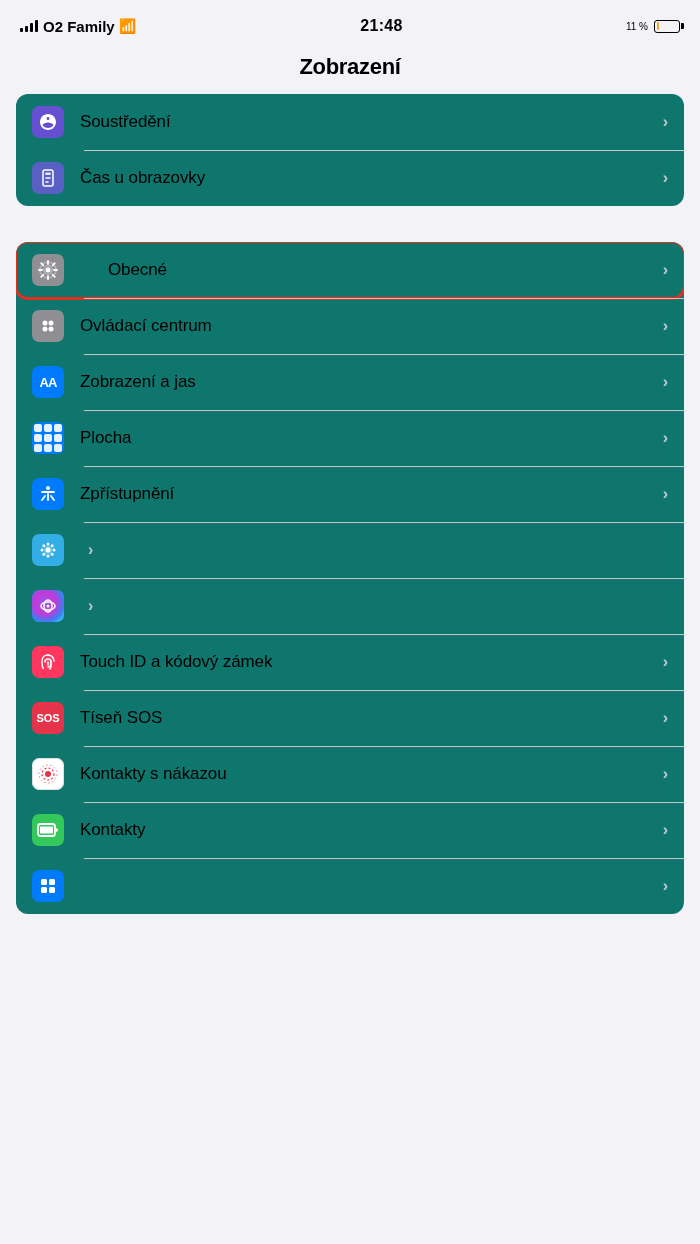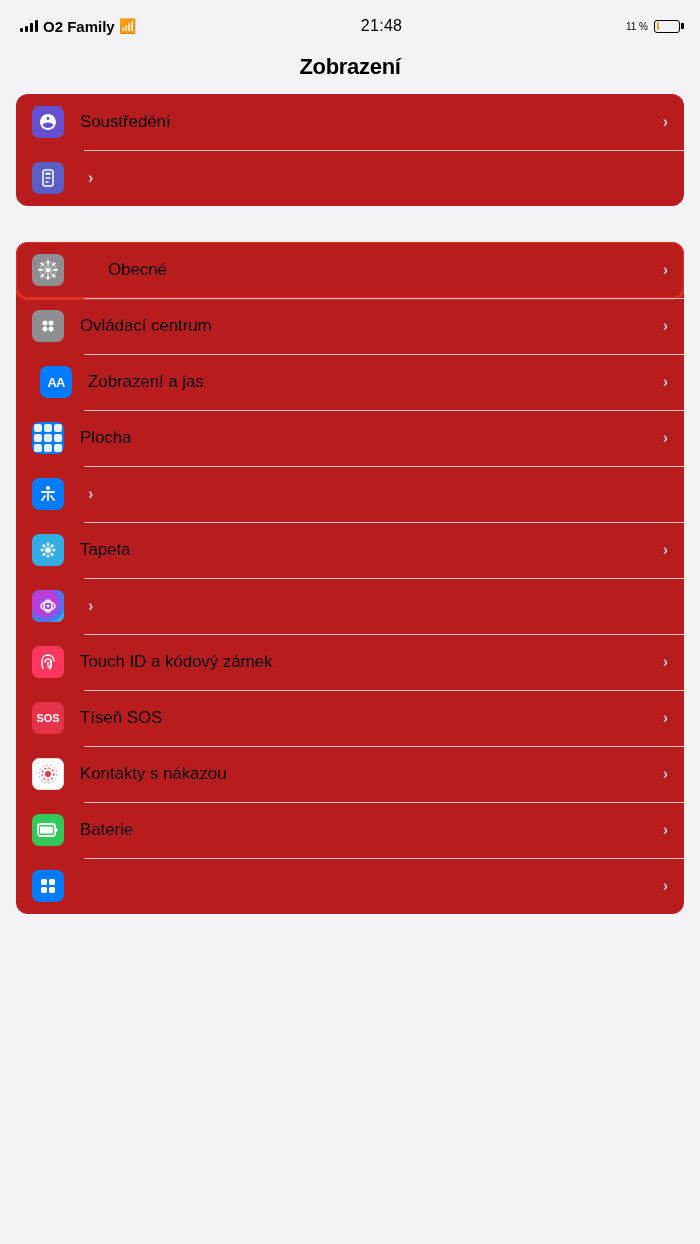--- a/index.html
+++ b/index.html
@@ -38,21 +38,21 @@
     .signal-bar {
       width: 3px;
       background: #000;
       border-radius: 1px;
     }
     .wifi-icon {
       font-size: 14px;
     }
     .status-center {
       font-size: 16px;
-      font-weight: 400;
+      font-weight: 700;
       letter-spacing: 0.3px;
     }
     .status-right {
       display: flex;
       align-items: center;
       gap: 6px;
       font-size: 10px;
       font-weight: 500;
     }
     .battery-container {
@@ -100,21 +100,21 @@
       color: #000;
       letter-spacing: -0.3px;
     }
 
     
     .section {
       margin-bottom: 36px;
     }
 
     .settings-group {
-      background: #b91c1c;
+      background: #0f766e;
       border-radius: 12px;
       margin: 0 16px;
       overflow: hidden;
     }
 
     .settings-row {
       display: flex;
       align-items: center;
       padding: 12px 16px;
       min-height: 56px;
@@ -222,20 +222,21 @@
     </div>
 
     <div class="settings-row">
       <div class="row-icon icon-indigo">
         <svg width="20" height="20" viewBox="0 0 20 20" fill="white">
           <rect x="5" y="2" width="10" height="16" rx="2" stroke="white" stroke-width="1.5" fill="none"></rect>
           <path d="M8 6h4M8 10h4M8 14h2" stroke="white" stroke-width="1.5" stroke-linecap="round"></path>
           <rect x="7" y="4" width="6" height="3" rx="1" fill="white" opacity="0.4"></rect>
         </svg>
       </div>
+      <span class="row-text">Čas u obrazovky</span>
       <span class="chevron">›</span>
     </div>
 
   </div>
 </div>
 
 <div class="section">
   <div class="settings-group">
 
     <div class="settings-row highlighted">
@@ -257,21 +258,21 @@
           <circle cx="13" cy="7" r="2.5" fill="white"></circle>
           <circle cx="7" cy="13" r="2.5" fill="white"></circle>
           <circle cx="13" cy="13" r="2.5" fill="white"></circle>
         </svg>
       </div>
       <span class="row-text">Ovládací centrum</span>
       <span class="chevron">›</span>
     </div>
 
     <div class="settings-row">
-      <div class="row-icon" style="background:#007aff;margin-left:8px;">
+      <div class="row-icon" style="background:#007aff;">
         <span style="font-size:13px;font-weight:900;color:white;letter-spacing:-1px;">AA</span>
       </div>
       <span class="row-text">Zobrazení a jas</span>
       <span class="chevron">›</span>
     </div>
 
     <div class="settings-row">
       <div class="row-icon" style="background:#007aff;">
         <div style="display:grid;grid-template-columns:repeat(3,8px);grid-template-rows:repeat(3,8px);gap:2px;">
           <div style="width:8px;height:8px;background:rgba(255,255,255,0.9);border-radius:2px;"></div>
@@ -289,39 +290,39 @@
       <span class="chevron">›</span>
     </div>
 
     <div class="settings-row">
       <div class="row-icon" style="background:#007aff;">
         <svg width="20" height="20" viewBox="0 0 20 20" fill="white">
           <circle cx="10" cy="4" r="2"></circle>
           <path d="M4 8h12M10 8v8M7 12l-3 4M13 12l3 4" stroke="white" stroke-width="1.8" stroke-linecap="round" fill="none"></path>
         </svg>
       </div>
+      <span class="row-text">Zpřístupnění</span>
       <span class="chevron">›</span>
     </div>
 
     <div class="settings-row">
       <div class="row-icon" style="background:#32ade6;">
         <svg width="20" height="20" viewBox="0 0 20 20" fill="white">
           <circle cx="10" cy="10" r="4" fill="white" opacity="0.3"></circle>
           <circle cx="10" cy="4" r="1.5" fill="white"></circle>
           <circle cx="10" cy="16" r="1.5" fill="white"></circle>
           <circle cx="4" cy="10" r="1.5" fill="white"></circle>
           <circle cx="16" cy="10" r="1.5" fill="white"></circle>
           <circle cx="5.86" cy="5.86" r="1.5" fill="white"></circle>
           <circle cx="14.14" cy="14.14" r="1.5" fill="white"></circle>
           <circle cx="14.14" cy="5.86" r="1.5" fill="white"></circle>
           <circle cx="5.86" cy="14.14" r="1.5" fill="white"></circle>
           <circle cx="10" cy="10" r="2.5" fill="white"></circle>
         </svg>
       </div>
-      <span class="row-text">Tapeta</span>
       <span class="chevron">›</span>
     </div>
 
     <div class="settings-row">
       <div class="row-icon" style="background:radial-gradient(circle at 40% 40%, #9855e8 0%, #c537d8 40%, #3a7ef5 70%, #3ae8f5 100%);">
         <svg width="20" height="20" viewBox="0 0 20 20" fill="white">
           <ellipse cx="10" cy="10" rx="4" ry="6" fill="none" stroke="white" stroke-width="1.5"></ellipse>
           <ellipse cx="10" cy="10" rx="7" ry="4" fill="none" stroke="white" stroke-width="1.5"></ellipse>
           <circle cx="10" cy="10" r="1.5" fill="white"></circle>
         </svg>
@@ -364,21 +365,21 @@
     </div>
 
     <div class="settings-row">
       <div class="row-icon" style="background:#34c759;">
         <svg width="22" height="20" viewBox="0 0 22 20" fill="none">
           <rect x="1" y="4" width="17" height="12" rx="2.5" stroke="white" stroke-width="1.8"></rect>
           <path d="M19 8v4c1.1-.3 2-1.2 2-2s-.9-1.7-2-2z" fill="white"></path>
           <rect x="3" y="6.5" width="13" height="7" rx="1" fill="white"></rect>
         </svg>
       </div>
-      <span class="row-text">Baterie</span>
+      <span class="row-text">Kontakty</span>
       <span class="chevron">›</span>
     </div>
 
     <div class="settings-row partial-row">
       <div class="row-icon" style="background:#007aff;">
         <svg width="20" height="20" viewBox="0 0 20 20" fill="white">
           <rect x="3" y="3" width="6" height="6" rx="1.5" fill="white"></rect>
           <rect x="11" y="3" width="6" height="6" rx="1.5" fill="white"></rect>
           <rect x="3" y="11" width="6" height="6" rx="1.5" fill="white"></rect>
           <rect x="11" y="11" width="6" height="6" rx="1.5" fill="white"></rect>

